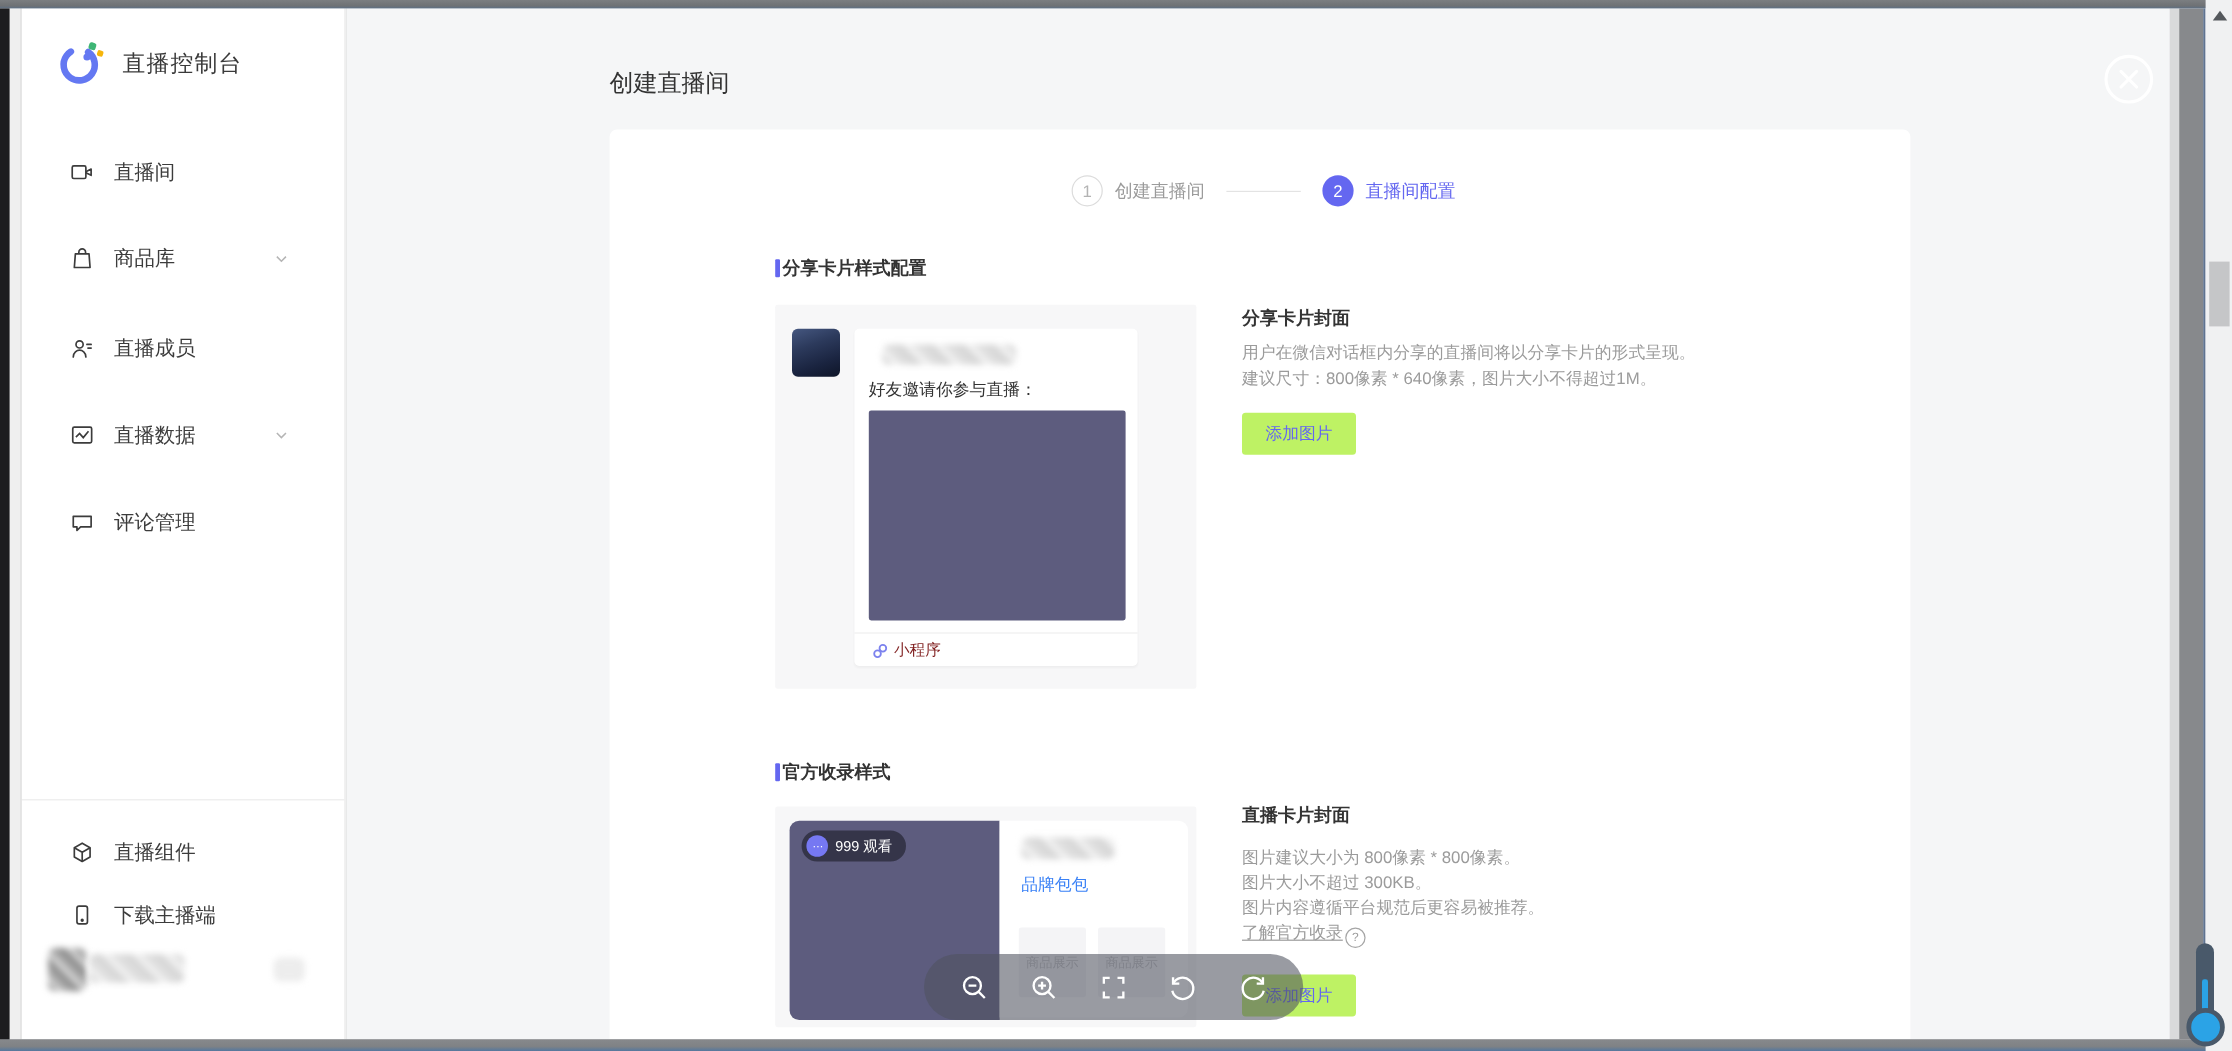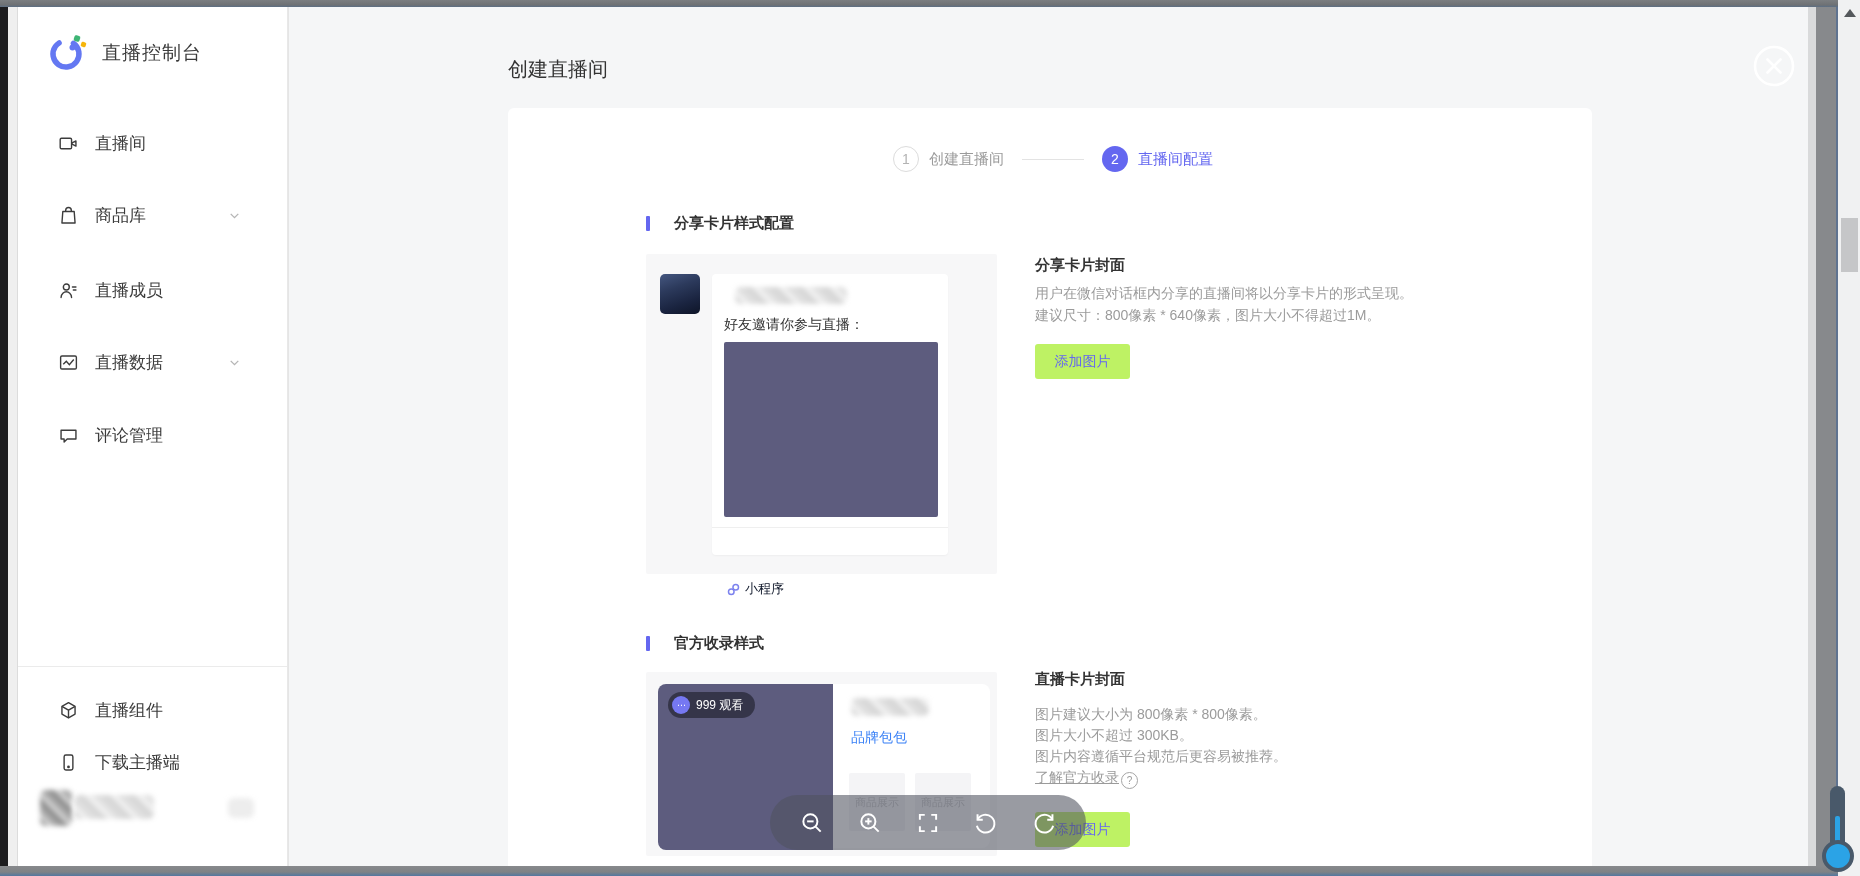--- a/index.html
+++ b/index.html
@@ -47,33 +47,33 @@
   
   .stepper{left:893px;top:146px;height:26px;display:flex;align-items:center;gap:10px;z-index:8;font-size:15px;}
   .step-circle{width:26px;height:26px;border-radius:50%;display:flex;align-items:center;justify-content:center;font-size:14px;box-sizing:border-box;}
   .step-off{border:1px solid #dcdcdc;color:#b3b3b3;background:#fff;}
   .step-on{background:#6467f0;color:#fff;}
   .step-label-off{color:#9b9b9b;}
   .step-label-on{color:#6467f0;}
   .step-line{width:62px;height:1px;background:#e3e3e3;margin:0 8px;}
 
   
-  .sec-head{display:flex;align-items:center;gap:24px;z-index:8;}
+  .sec-head{display:flex;align-items:center;gap:2px;z-index:8;}
   .sec-bar{width:4px;height:15px;background:#6467f0;border-radius:1px;}
   .sec-title{font-size:15px;font-weight:700;color:#333;}
   .preview-box{background:#f7f7f8;border-radius:2px;z-index:7;}
 
   
   .avatar{left:660px;top:274px;width:40px;height:40px;border-radius:5px;z-index:8;
     background:linear-gradient(160deg,#455780 0%,#2c3a5c 35%,#1a2440 70%,#0e1528 100%);}
   .chat-card{left:712px;top:274px;width:236px;height:281px;background:#fff;border-radius:4px;box-shadow:0 1px 2px rgba(0,0,0,.04);z-index:8;}
   .invite-text{left:724px;top:316px;font-size:14px;color:#333;z-index:9;}
   .img-ph1{left:724px;top:342px;width:214px;height:175px;background:#5d5c7e;border-radius:2px;z-index:9;}
   .chat-divider{left:712px;top:527px;width:236px;height:1px;background:#efefef;z-index:9;}
-  .miniprog{left:727px;top:533px;display:flex;align-items:center;gap:5px;z-index:9;font-size:13px;color:#0f172a;margin-top:47px;}
+  .miniprog{left:727px;top:533px;display:flex;align-items:center;gap:5px;z-index:9;font-size:13px;color:#7f1d1d;}
 
   
   .info-title{font-size:15px;font-weight:700;color:#333;z-index:8;}
   .info-line{font-size:14px;color:#9b9b9b;line-height:21px;z-index:8;}
   .add-btn{width:95px;height:35px;background:#bef264;border-radius:3px;display:flex;align-items:center;justify-content:center;
     font-size:14px;color:#6467f0;cursor:pointer;z-index:8;border:none;}
 
   
   .purple-block{left:658px;top:684px;width:175px;height:166px;background:#5d5c7e;border-radius:8px 0 0 8px;z-index:8;}
   .listing-card{left:833px;top:684px;width:157px;height:164px;background:#fff;border-radius:0 8px 8px 0;z-index:8;}

